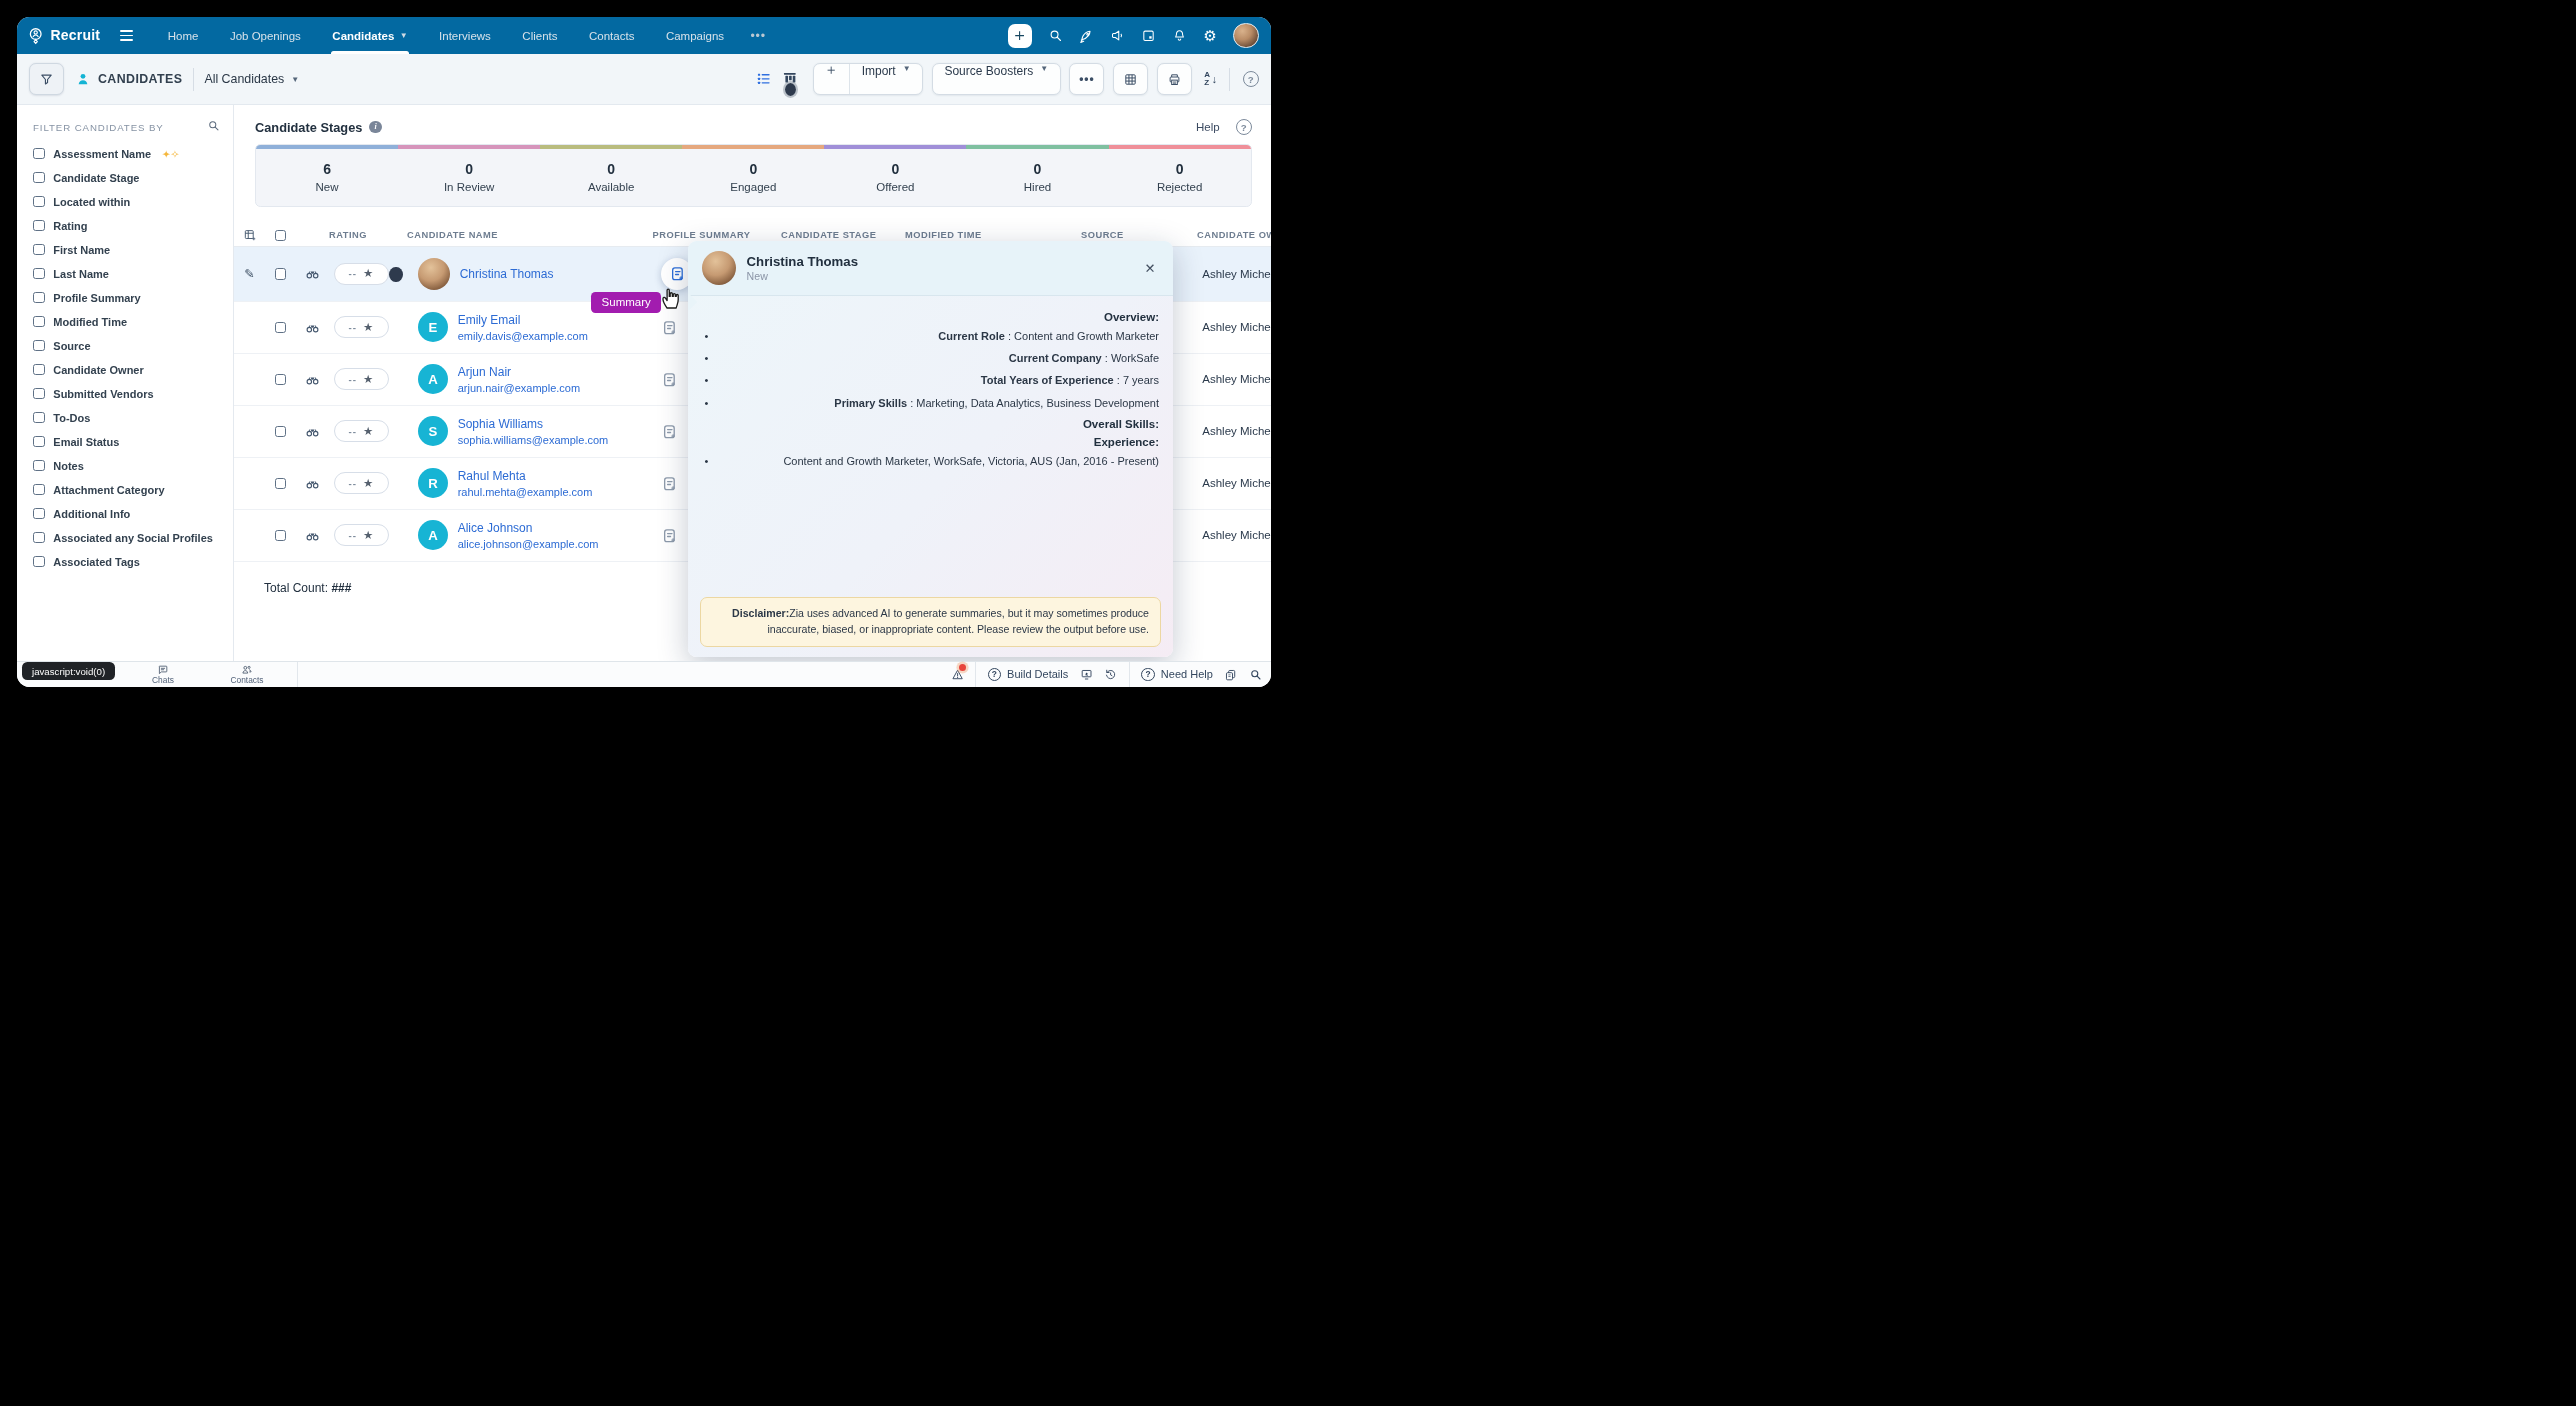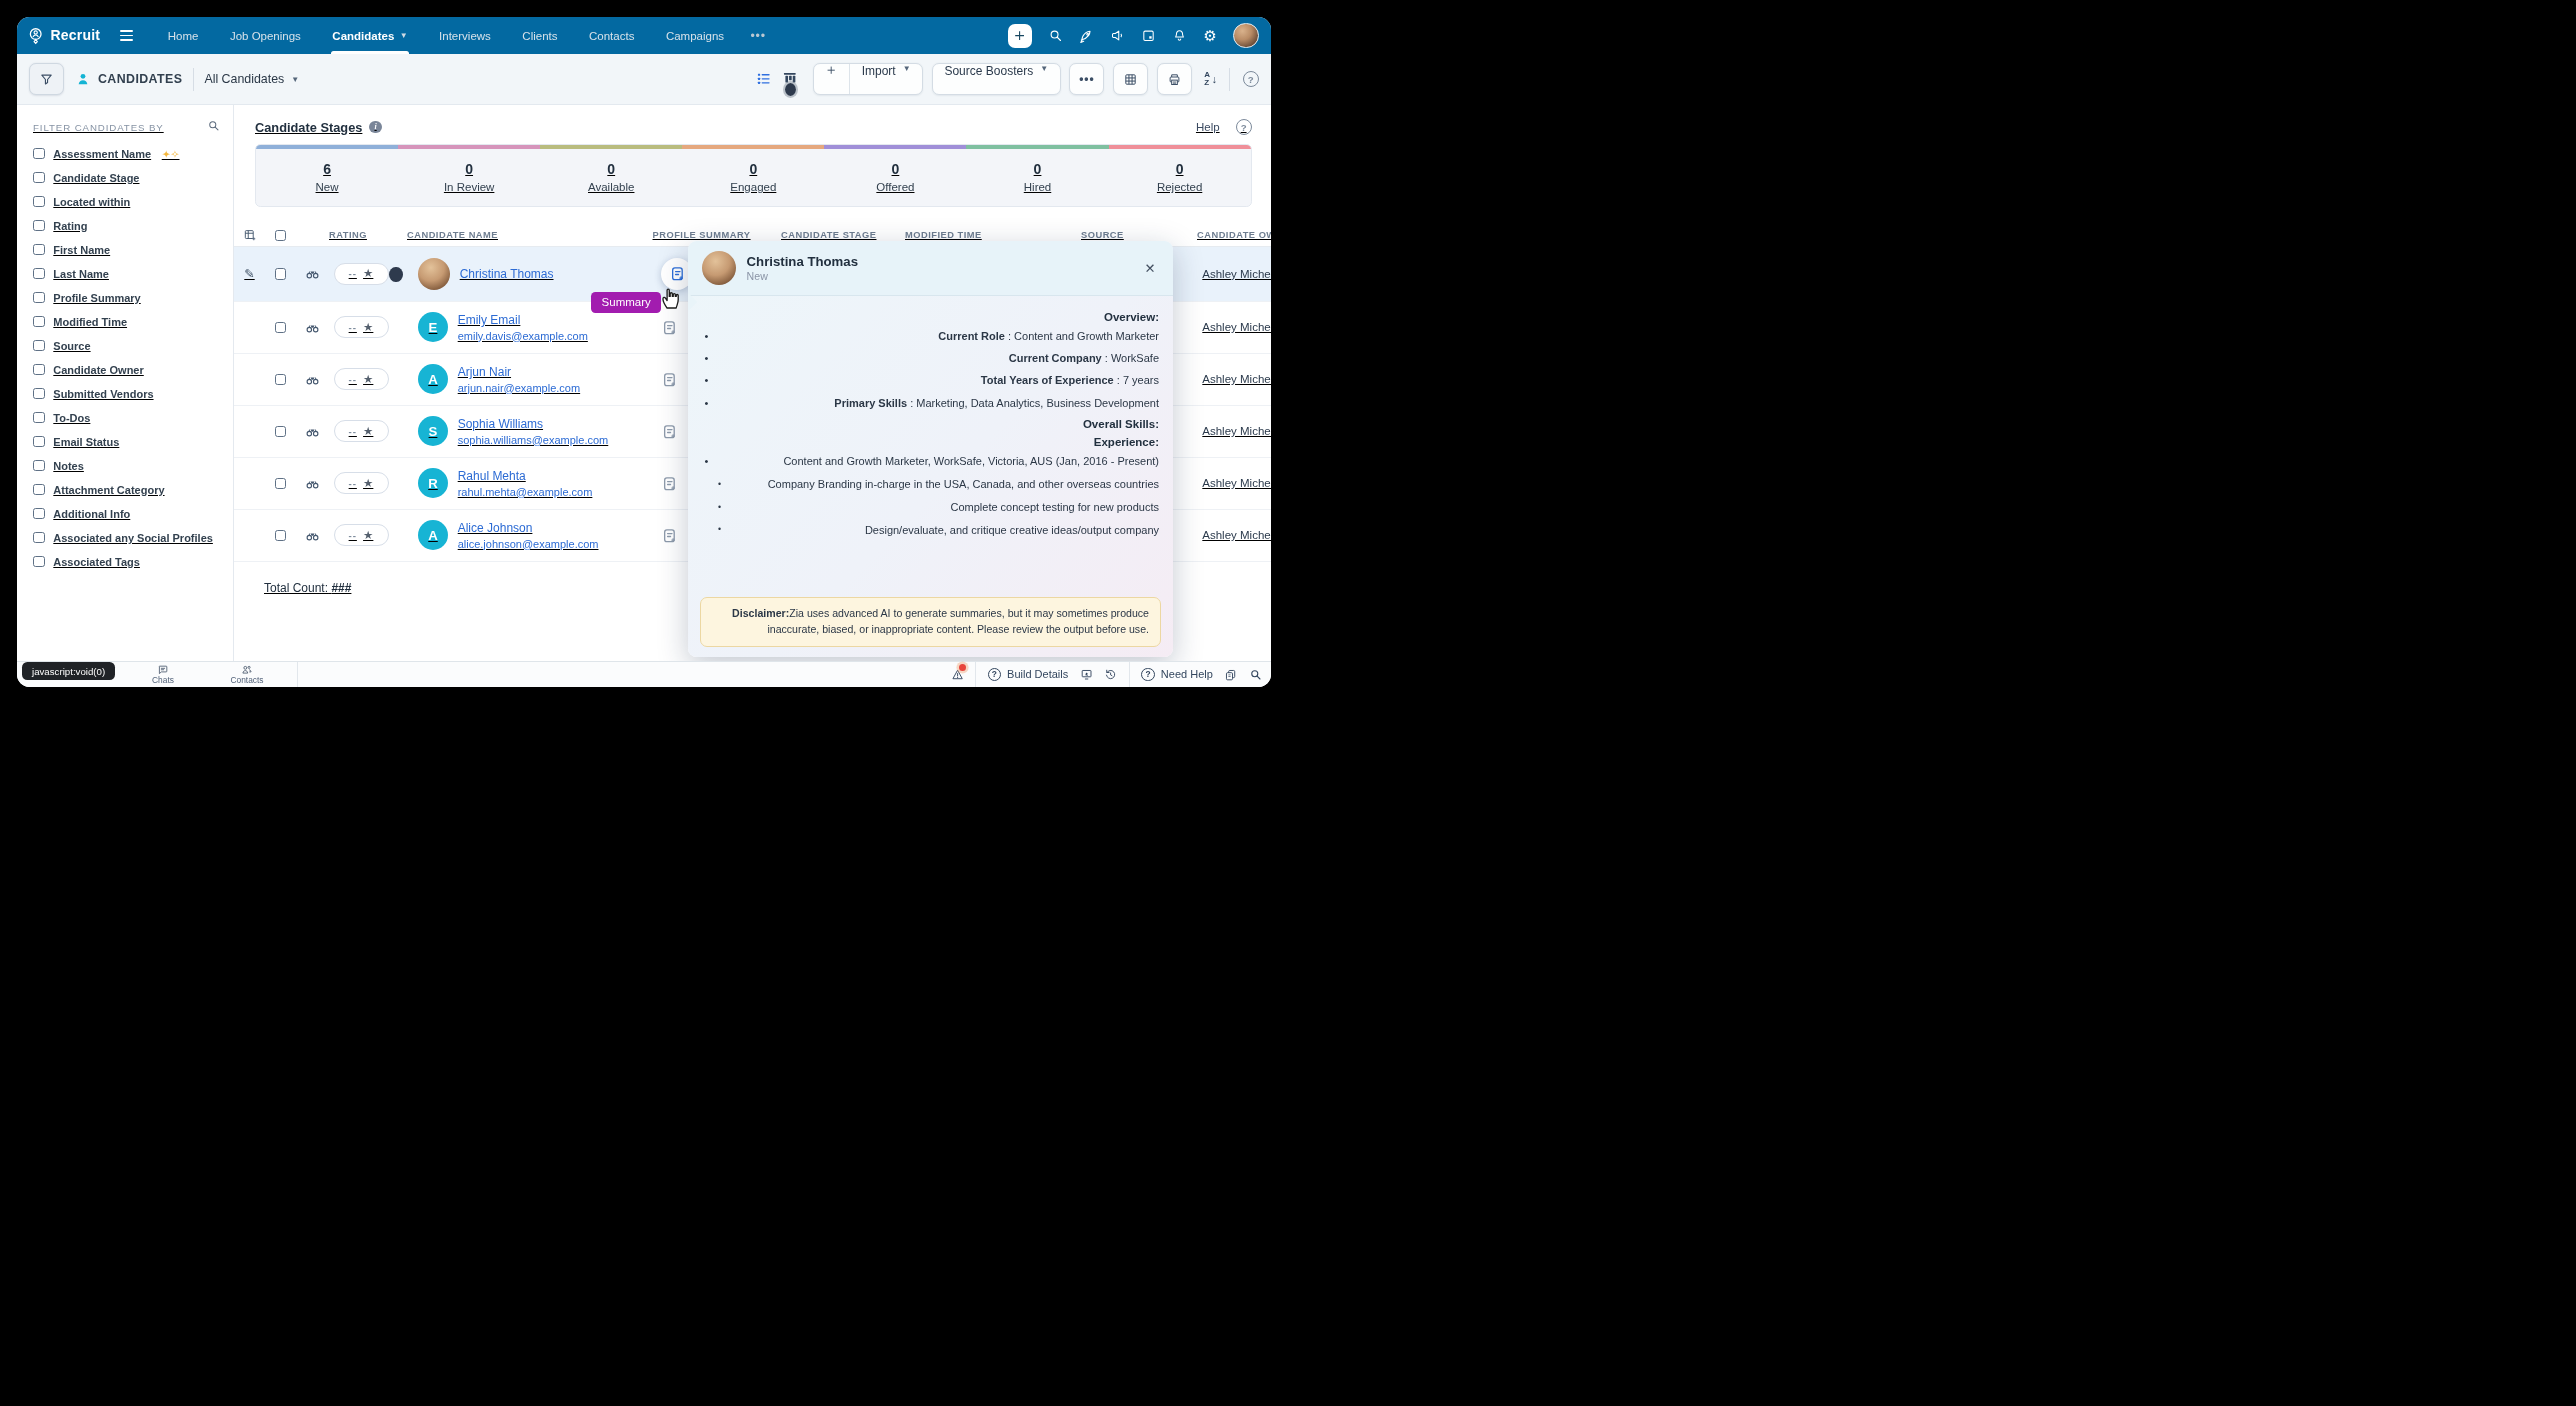--- a/index.html
+++ b/index.html
@@ -48,21 +48,21 @@
   .btn .caret { font-size:8px; color:#55667a; }
   .icon-btn { width:35px; justify-content:center; color:#3c4f66; }
   .sortaz { display:flex; align-items:center; gap:1.8px; color:#33465e; cursor:pointer; margin:0 3.5px; }
   .sortaz .az { display:flex; flex-direction:column; font-size:8px; font-weight:700; line-height:1.05; }
   .sortaz .arr { font-size:10.6px; }
   .qcircle { width:16px; height:16px; border:1.3px solid #7c8a9b; border-radius:50%; color:#7c8a9b; font-size:9.7px;
     display:inline-flex; align-items:center; justify-content:center; font-weight:700; }
   .toolbar .qcircle { margin-left:3.5px; cursor:pointer; }
 
   
-  .bodyrow { flex:1; display:flex; min-height:0; position:relative;text-decoration:underline; }
+  .bodyrow { flex:1; display:flex; min-height:0; position:relative; }
   .sidebar { width:217px; flex:0 0 auto; border-right:0.9px solid #e4e9ef; padding:14px 12.4px 0 16px; overflow:hidden; background:#fff; }
   .sb-head { display:flex; align-items:center; justify-content:space-between; margin-bottom:12.4px; }
   .sb-title { font-size:9.7px; letter-spacing:0.9px; color:#8693a4; }
   .sb-search { color:#5c6b7d; cursor:pointer; }
   .sb-item { display:flex; align-items:center; gap:8.8px; margin-bottom:12px; cursor:pointer; }
   .cbx { width:11.5px; height:11.5px; border:1.3px solid #5f7186; border-radius:2.6px; background:#fff; flex:0 0 auto; }
   .sb-label { font-size:11px; font-weight:700; color:#33414f; white-space:nowrap; }
   .sparkles { color:#f5b73c; font-size:10.6px; margin-left:1.8px; }
 
   .main { flex:1; position:relative; overflow:hidden; background:#fff; }
@@ -777,25 +777,20 @@
         <li><b>Current Role</b><span> : Content and Growth Marketer</span></li>
         <li><b>Current Company</b><span> : WorkSafe</span></li>
         <li><b>Total Years of Experience</b><span> : 7 years</span></li>
         <li><b>Primary Skills</b><span> : Marketing, Data Analytics, Business Development</span></li>
       </ul>
       <div class="sec-title">Overall Skills:</div>
       <div class="sec-title">Experience:</div>
       <ul class="bullets">
           <li>Content and Growth Marketer, WorkSafe, Victoria, AUS (Jan, 2016 - Present)</li>
         </ul>
-      <ul class="exp-subs">
-        <li>Company Branding in-charge in the USA, Canada, and other overseas countries</li>
-        <li>Complete concept testing for new products</li>
-        <li>Design/evaluate, and critique creative ideas/output company</li>
-      </ul>
       <div class="disclaimer">
         <b>Disclaimer:</b><span>Zia uses advanced AI to generate summaries, but it may sometimes produce inaccurate, biased, or inappropriate content. Please review the output before use.</span>
       </div>
     </div>
   </div>
 
   <div class="bottombar">
     <div class="status-tip">javascript:void(0)</div>
     <div class="bb-item bb-chats">
       <svg viewBox="0 0 24 24" fill="none" stroke="#4a5a6e" stroke-width="1.8" stroke-linejoin="round">

